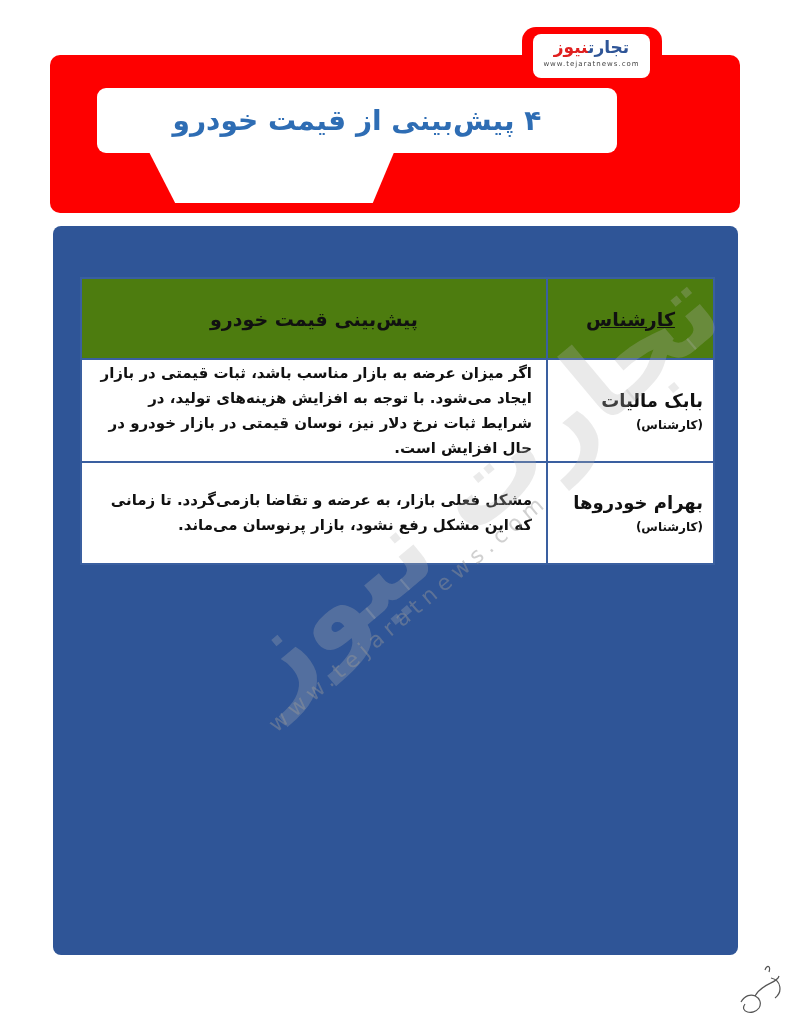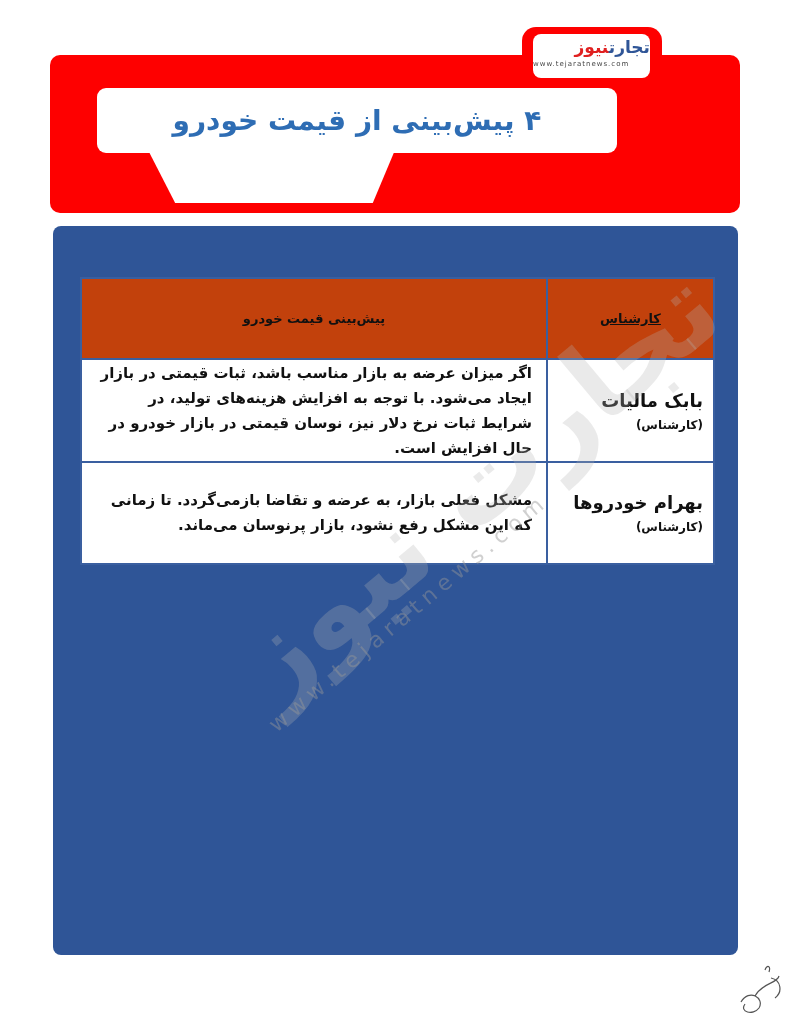--- a/index.html
+++ b/index.html
@@ -3,36 +3,36 @@
 <meta charset="utf-8">
 <style>
   html, body { margin:0; padding:0; }
   body { width:791px; height:1023px; background:#ffffff; position:relative; overflow:hidden;
          font-family:"DejaVu Sans", sans-serif; }
   .red-banner { position:absolute; left:50px; top:55px; width:690px; height:158px;
                 background:#FE0000; border-radius:10px; }
   .logo-tab { position:absolute; left:522px; top:27px; width:140px; height:60px;
               background:#FE0000; border-radius:14px 14px 0 0; }
   .logo-box { position:absolute; left:533px; top:34px; width:117px; height:44px;
-              background:#ffffff; border-radius:8px; }
+              background:#ffffff; border-radius:8px; text-align:center; }
   .logo-main { display:block; font-weight:bold; font-size:17px; line-height:22px; margin-top:2px; direction:rtl; }
   .logo-main .p1 { color:#2F5597; }
   .logo-main .p2 { color:#E02020; }
   .logo-url { display:block; font-size:7px; color:#444; letter-spacing:1px; line-height:12px; }
   .title-box { position:absolute; left:97px; top:88px; width:520px; height:65px;
                background:#ffffff; border-radius:9px; display:flex; align-items:center; justify-content:center; }
   .title-text { direction:rtl; font-weight:bold; font-size:28px; color:#2E6DB4; }
   .title-tab { position:absolute; left:148px; top:150px; width:247px; height:53px; background:#ffffff;
                clip-path:polygon(0 0, 100% 0, 91% 100%, 11% 100%); }
   .blue-panel { position:absolute; left:53px; top:226px; width:685px; height:729px;
                 background:#2F5597; border-radius:8px; }
   .table { position:absolute; left:80px; top:277px; width:635px; border-collapse:collapse; direction:rtl;
            table-layout:fixed; }
   .table td, .table th { border:2px solid #3A5FA0; padding:0; vertical-align:middle; }
-  .table th { background:#c2410c; height:79px; font-weight:bold; font-size:13px; color:#111; }
+  .table th { background:#4d7c0f; height:79px; font-weight:bold; font-size:19px; color:#111; }
   .col-expert { width:165px;text-decoration:underline; }
   .table td { background:#ffffff; }
   .expert-cell { text-align:right; padding-right:10px !important; }
   .expert-name { display:block; font-weight:bold; font-size:18px; color:#111; line-height:28px; }
   .expert-role { display:block; font-weight:bold; font-size:12px; color:#111; line-height:20px; }
   .pred-cell { text-align:right; padding:0 14px !important; font-weight:bold; font-size:15px; line-height:25px; color:#111; }
   .r1 td { height:100px; } .r2 td { height:101px; } .r3 td { height:100px; } .r4 td { height:118px; }
   .watermark { position:absolute; left:180px; top:420px; transform:rotate(-40deg); font-size:110px;
                font-weight:bold; color:rgba(180,180,180,0.28); direction:rtl; pointer-events:none; white-space:nowrap; }
   .watermark-url { position:absolute; left:230px; top:600px; transform:rotate(-40deg); font-size:22px;

